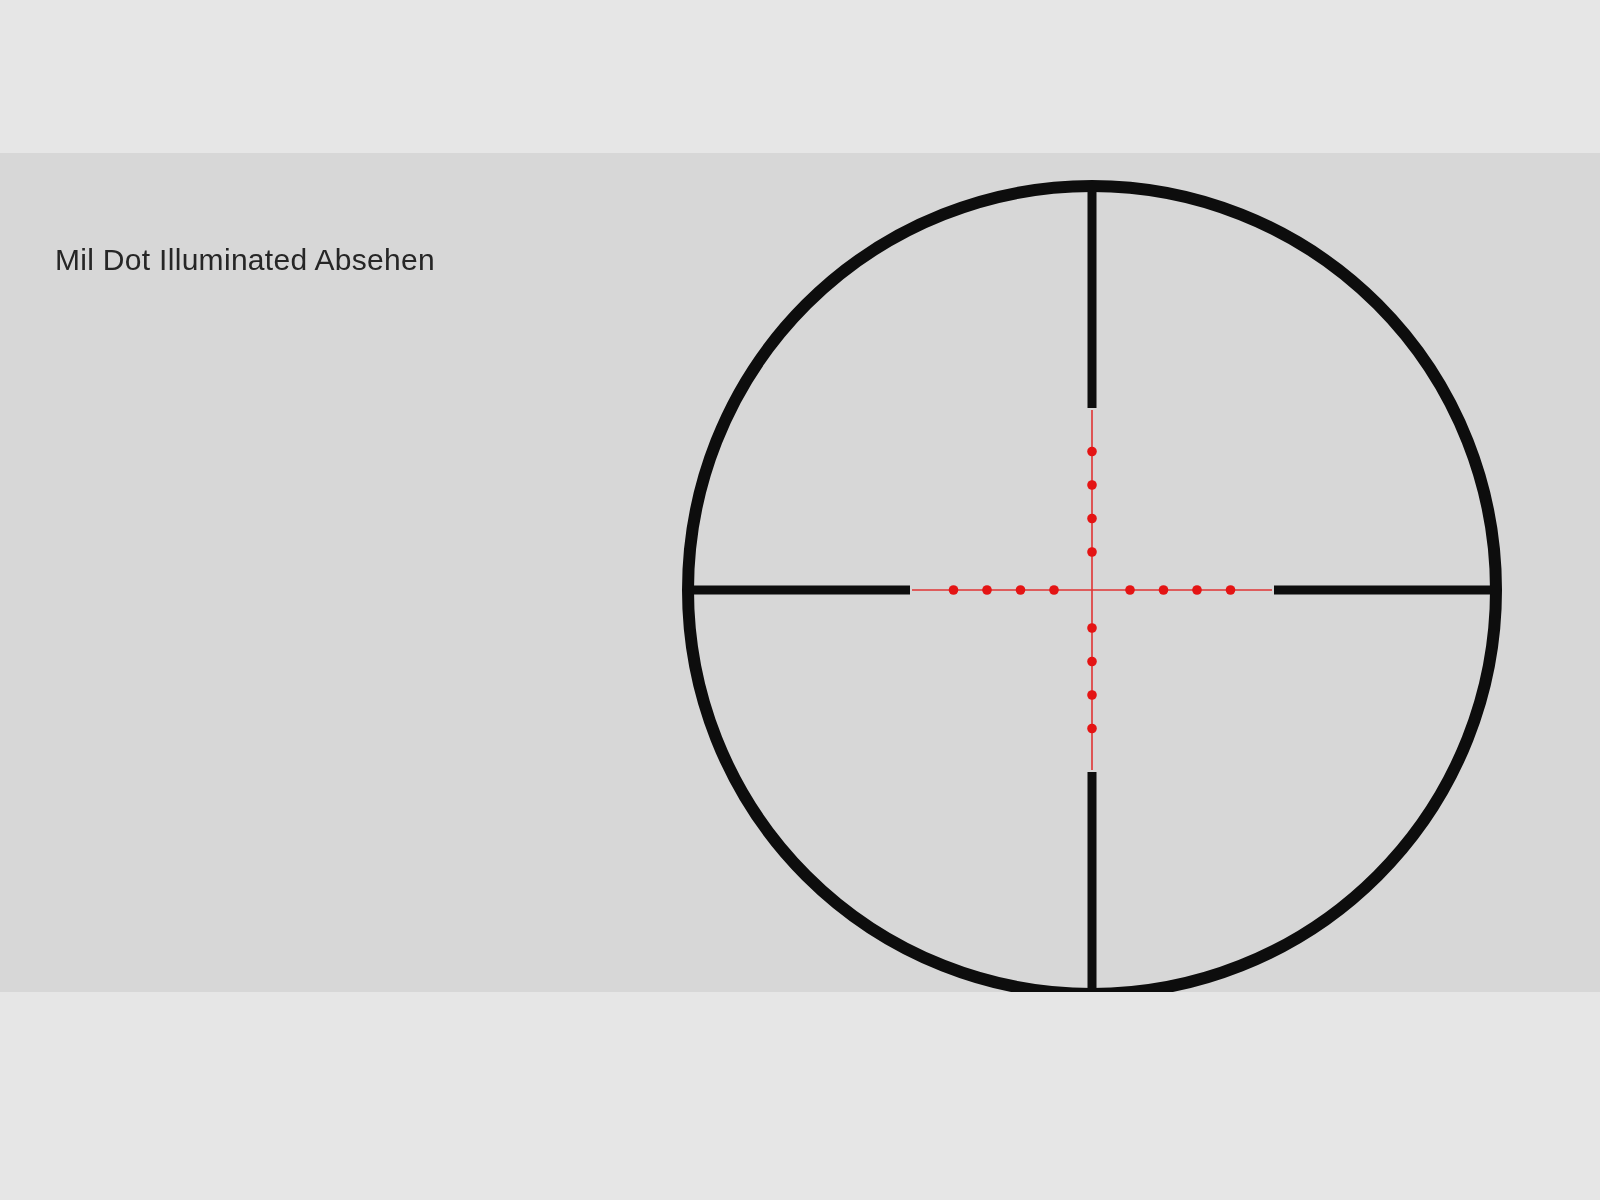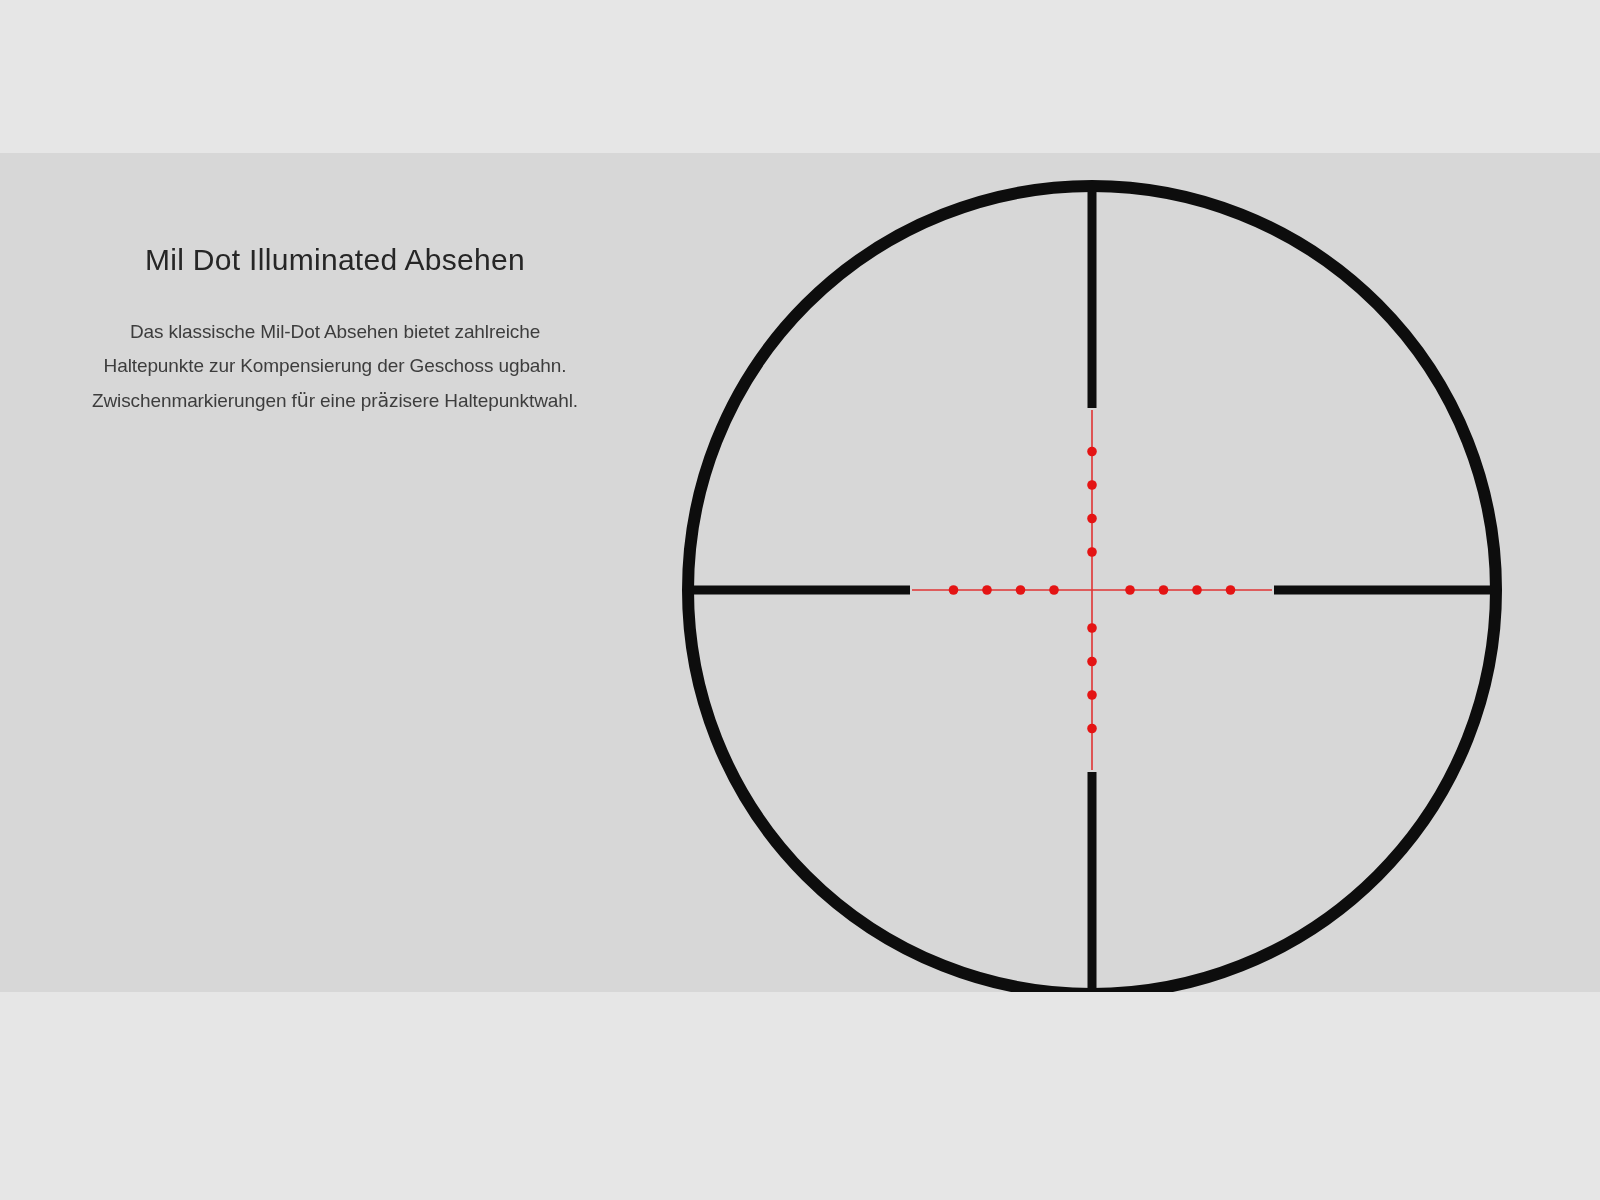--- a/index.html
+++ b/index.html
@@ -1,20 +1,19 @@
 <!DOCTYPE html>
 <html><head>
 <meta charset="utf-8">
 <style>
   html,body{margin:0;padding:0;background:#e6e6e6;}
   .stage{
     position:relative;width:1600px;height:992px;overflow:hidden;
     font-family:"Liberation Sans",sans-serif;
     background:#fdba74;
-    text-align:center;
   }
   .strip-top{position:absolute;left:0;top:0;width:1600px;height:153px;background:#e6e6e6;}
   .panel{position:absolute;left:0;top:153px;width:1600px;height:892px;background:#d7d7d7;}
   .strip-bottom{position:absolute;left:0;top:1045px;width:1600px;height:155px;background:#e6e6e6;}
 
   .text-block{position:absolute;left:55px;top:243px;width:560px;}
   .title{
     margin:0;font-size:30px;font-weight:400;color:#262626;
     letter-spacing:0.3px;line-height:34px;
   }
@@ -27,25 +26,20 @@
 </head>
 <body>
 
 <div class="stage">
   <div class="strip-top"></div>
   <div class="panel"></div>
   <div class="strip-bottom"></div>
 
   <div class="text-block">
     <h1 class="title">Mil Dot Illuminated Absehen</h1>
-    <div class="desc">
-      <div class="line mimic">Das klassische Mil-Dot Absehen bietet zahlreiche</div>
-      <div class="line mimic">Haltepunkte zur Kompensierung der Geschoss ugbahn.</div>
-      <div class="line mimic">Zwischenmarkierungen f<span class="ff">ü</span>r eine pr<span class="ff">ä</span>zisere Haltepunktwahl.</div>
-    </div>
   </div>
 
   <svg class="reticle-svg" viewBox="0 0 1600 1200" xmlns="http://www.w3.org/2000/svg">
     <circle id="ret-ring" fill="none" cx="1092" cy="590" r="404" stroke-width="12" stroke="#0d0d0d"></circle>
     <line id="post-top" stroke="#0d0d0d" stroke-width="9" x1="1092" y1="190" x2="1092" y2="408"></line>
     <line id="post-bottom" stroke="#0d0d0d" stroke-width="9" x1="1092" y1="772" x2="1092" y2="990"></line>
     <line id="post-left" stroke="#0d0d0d" stroke-width="9" x1="692" y1="590" x2="910" y2="590"></line>
     <line id="post-right" stroke="#0d0d0d" stroke-width="9" x1="1274" y1="590" x2="1492" y2="590"></line>
     <line id="red-vertical" stroke="#e03333" stroke-width="1.6" x1="1092" y1="410" x2="1092" y2="770"></line>
     <line id="red-horizontal" stroke="#e03333" stroke-width="1.6" x1="912" y1="590" x2="1272" y2="590"></line>

